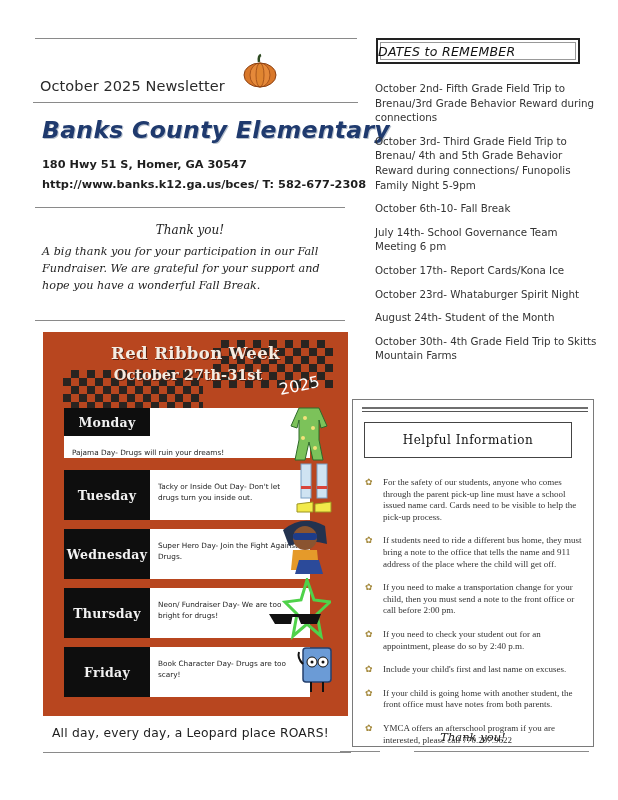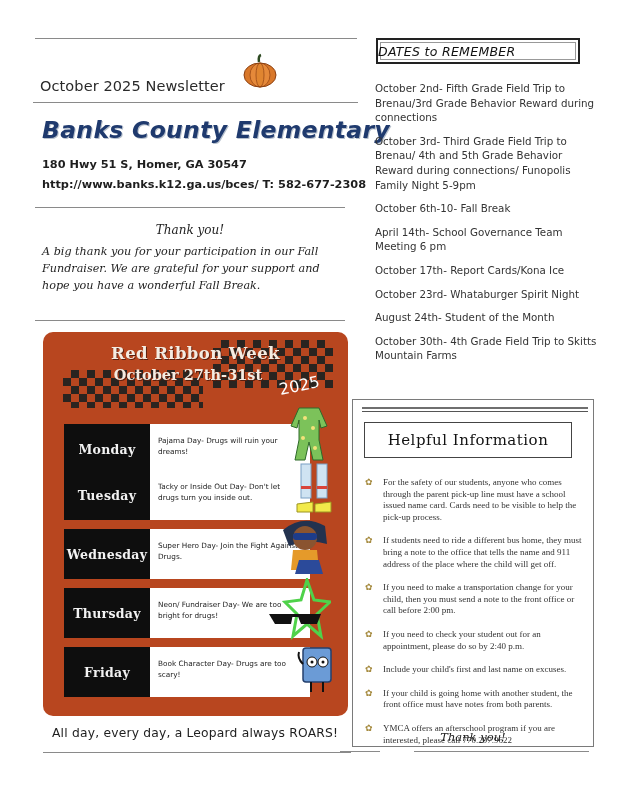--- a/index.html
+++ b/index.html
@@ -12,21 +12,21 @@
   #newsletter-title { left:40px; top:78px; font-size:14.5px; color:#2a2a2a; letter-spacing:0.1px; }
   #pumpkin { left:242px; top:53px; width:36px; height:36px; }
   #school-name { left:42px; top:116px; font-size:23.5px; font-weight:bold; color:#1f3a6e; text-shadow:1px 1px 0 #b7c0cc; letter-spacing:0.3px; font-family:"DejaVu Sans", sans-serif;font-style:italic; }
   #address { left:42px; top:158px; font-size:11.3px; font-weight:bold; color:#1e1e1e;text-align:right; }
   #contact { left:42px; top:178px; font-size:11.3px; font-weight:bold; color:#1e1e1e; }
 
   #thanks-heading { left:40px; width:300px; top:223px; text-align:center; font-family:"DejaVu Serif", serif; font-style:italic; font-size:12px; color:#222; }
   #thanks-body { left:42px; top:243px; width:300px; font-family:"DejaVu Serif", serif; font-style:italic; font-size:11.2px; line-height:17px; color:#1e1e1e; }
 
   
-  #poster { left:43px; top:332px; width:305px; height:384px; background:#b8461f;border-radius:10px; }
+  #poster { left:43px; top:332px; width:305px; height:384px; background:#b8461f; }
   #poster-title { left:0; width:305px; top:12px; text-align:center; font-family:"DejaVu Serif", serif; font-weight:bold; font-size:16.5px; color:#f4ece2; letter-spacing:0.4px; text-shadow:1px 1px 0 #5a1f0e; }
   #poster-sub { left:0; width:290px; top:34px; text-align:center; font-family:"DejaVu Serif", serif; font-weight:bold; font-size:14.5px; color:#f4ece2; text-shadow:1px 1px 0 #5a1f0e; }
   #poster-year { left:236px; top:44px; font-size:16px; color:#fff; transform:rotate(-12deg); font-family:"DejaVu Sans", sans-serif; }
   .checker { position:absolute; background-image:
       linear-gradient(45deg, #2a2420 25%, transparent 25%, transparent 75%, #2a2420 75%),
       linear-gradient(45deg, #2a2420 25%, transparent 25%, transparent 75%, #2a2420 75%);
       background-size:16px 16px; background-position:0 0, 8px 8px; }
   .day-row { position:absolute; left:21px; width:246px; height:50px; background:#fff; display:flex; }
   .day-label { width:86px; height:50px; background:#0e0e0e; color:#f2f2f2; font-family:"DejaVu Serif", serif; font-weight:bold; font-size:12.5px; display:flex; align-items:center; justify-content:center; letter-spacing:0.3px; }
   .day-desc { flex:1; padding:11px 8px 0 8px; font-size:7.3px; line-height:11px; color:#222; }
@@ -35,21 +35,21 @@
   #motto { left:52px; top:726px; font-size:12.3px; color:#1e1e1e; letter-spacing:0.2px; }
 
   
   #dates-box { left:376px; top:38px; width:200px; height:22px; border:2px solid #222; box-shadow: inset 0 0 0 2px #fff, inset 0 0 0 3px #999; display:flex; align-items:center; justify-content:flex-start; }
   #dates-title { font-style:italic; font-size:12.5px; color:#111; letter-spacing:0.3px; }
   #dates-list { left:375px; top:81px; width:225px; font-size:10.3px; line-height:14.6px; color:#333; }
   .date-item { margin-bottom:9px; }
 
   #info-box { left:352px; top:399px; width:240px; height:346px; border:1px solid #7a7a7a; }
   #info-title-box { left:11px; top:22px; width:206px; height:34px; border:1px solid #444; display:flex; align-items:center; justify-content:center; }
-  #info-title { font-family:"DejaVu Serif", serif; font-size:15px; color:#111; letter-spacing:0.5px; }
+  #info-title { font-family:"DejaVu Serif", serif; font-size:12px; color:#111; letter-spacing:0.5px; }
   #info-list { left:12px; top:77px; width:222px; font-family:"Liberation Serif", serif; font-size:9px; line-height:11.6px; color:#333; }
   .info-item { display:flex; margin-bottom:12px; }
   .paw { width:18px; flex:none; color:#a58a3e; font-size:9px; line-height:11px; }
   #info-thanks { left:0; width:240px; top:330px; text-align:center; font-family:"DejaVu Serif", serif; font-style:italic; font-size:11.5px; color:#222; }
 </style>
 </head>
 <body>
 
 <div class="hr" style="left:35px; top:38px; width:322px;"></div>
 <div class="hr" style="left:33px; top:102px; width:325px;"></div>
@@ -74,21 +74,21 @@
 <div id="thanks-heading" class="abs">Thank you!</div>
 <div id="thanks-body" class="abs">A big thank you for your participation in our Fall Fundraiser. We are grateful for your support and hope you have a wonderful Fall Break.</div>
 
 <div id="poster" class="abs">
   <div class="checker" style="left:170px; top:8px; width:120px; height:48px;"></div>
   <div class="checker" style="left:20px; top:38px; width:140px; height:38px;"></div>
   <div id="poster-title" class="abs">Red Ribbon Week</div>
   <div id="poster-sub" class="abs">October 27th-31st</div>
   <div id="poster-year" class="abs">2025</div>
 
-  <div class="day-row" style="top:92px;">
+  <div class="day-row" style="top:76px;flex-direction:column;">
     <div class="day-label">Monday</div>
     <div class="day-desc">Pajama Day- Drugs will ruin your dreams!</div>
   </div>
   <div class="day-row" style="top:138px;">
     <div class="day-label">Tuesday</div>
     <div class="day-desc">Tacky or Inside Out Day- Don't let drugs turn you inside out.</div>
   </div>
   <div class="day-row" style="top:197px;">
     <div class="day-label">Wednesday</div>
     <div class="day-desc">Super Hero Day- Join the Fight Against Drugs.</div>
@@ -134,30 +134,30 @@
     <rect x="8" y="4" width="28" height="34" rx="3" fill="#6b9bd6" stroke="#24406e" stroke-width="1.5"></rect>
     <circle cx="17" cy="18" r="5" fill="#fff" stroke="#111"></circle>
       <circle cx="28" cy="18" r="5" fill="#fff" stroke="#111"></circle>
     <circle cx="17" cy="18" r="1.5" fill="#111"></circle>
       <circle cx="28" cy="18" r="1.5" fill="#111"></circle>
     <path d="M16 38 L16 48 M28 38 L28 48" stroke="#111" stroke-width="2"></path>
     <path d="M8 20 Q2 14 4 8" stroke="#111" stroke-width="2" fill="none"></path>
   </svg>
 </div>
 
-<div id="motto" class="abs">All day, every day, a Leopard always ROARS!</div>
+<div id="motto" class="abs">All day, every day, a Leopard place ROARS!</div>
 
 <div id="dates-box" class="abs">
   <span id="dates-title">DATES to REMEMBER</span>
 </div>
 <div id="dates-list" class="abs">
   <div class="date-item">October 2nd- Fifth Grade Field Trip to Brenau/3rd Grade Behavior Reward during connections</div>
   <div class="date-item">October 3rd- Third Grade Field Trip to Brenau/ 4th and 5th Grade Behavior Reward during connections/ Funopolis Family Night 5-9pm</div>
   <div class="date-item">October 6th-10- Fall Break</div>
-  <div class="date-item">April 14th- School Governance Team Meeting 6 pm</div>
+  <div class="date-item">July 14th- School Governance Team Meeting 6 pm</div>
   <div class="date-item">October 17th- Report Cards/Kona Ice</div>
   <div class="date-item">October 23rd- Whataburger Spirit Night</div>
   <div class="date-item">August 24th- Student of the Month</div>
   <div class="date-item">October 30th- 4th Grade Field Trip to Skitts Mountain Farms</div>
 </div>
 
 <div id="info-box" class="abs">
   <div class="hr2" style="left:9px; top:7px; width:226px;"></div>
   <div class="hr" style="left:9px; top:11px; width:226px; background:#555;"></div>
   <div id="info-title-box" class="abs">

